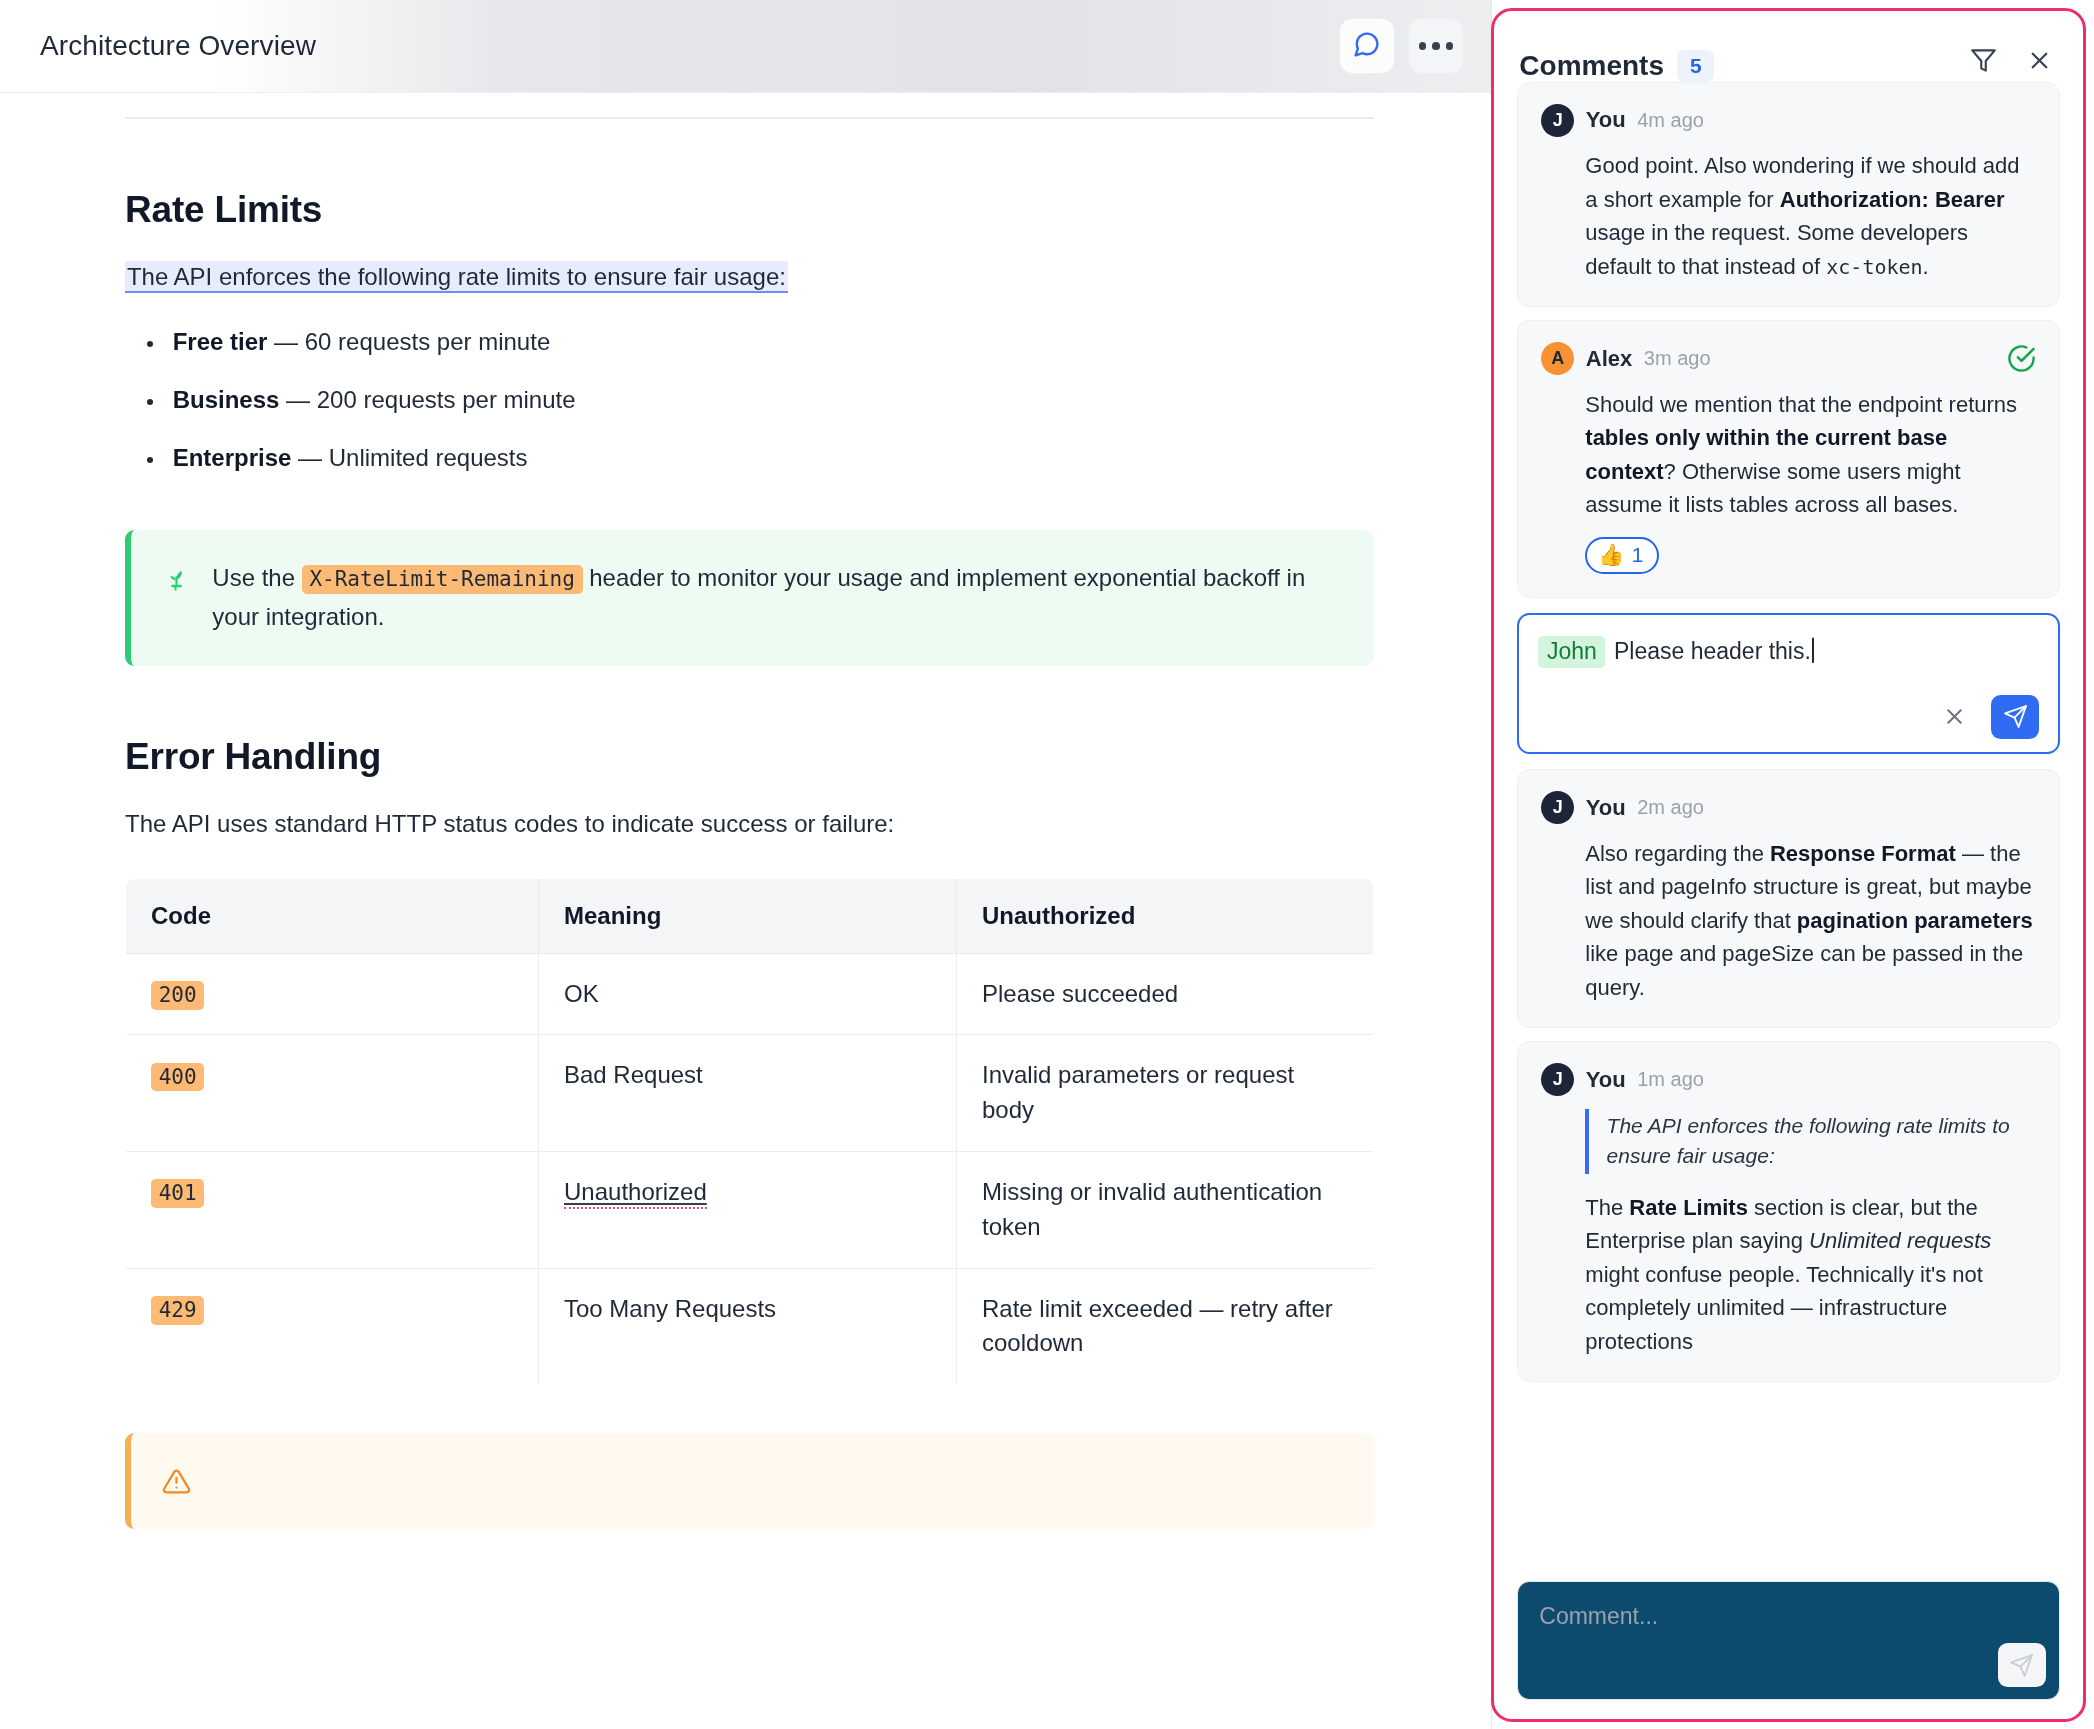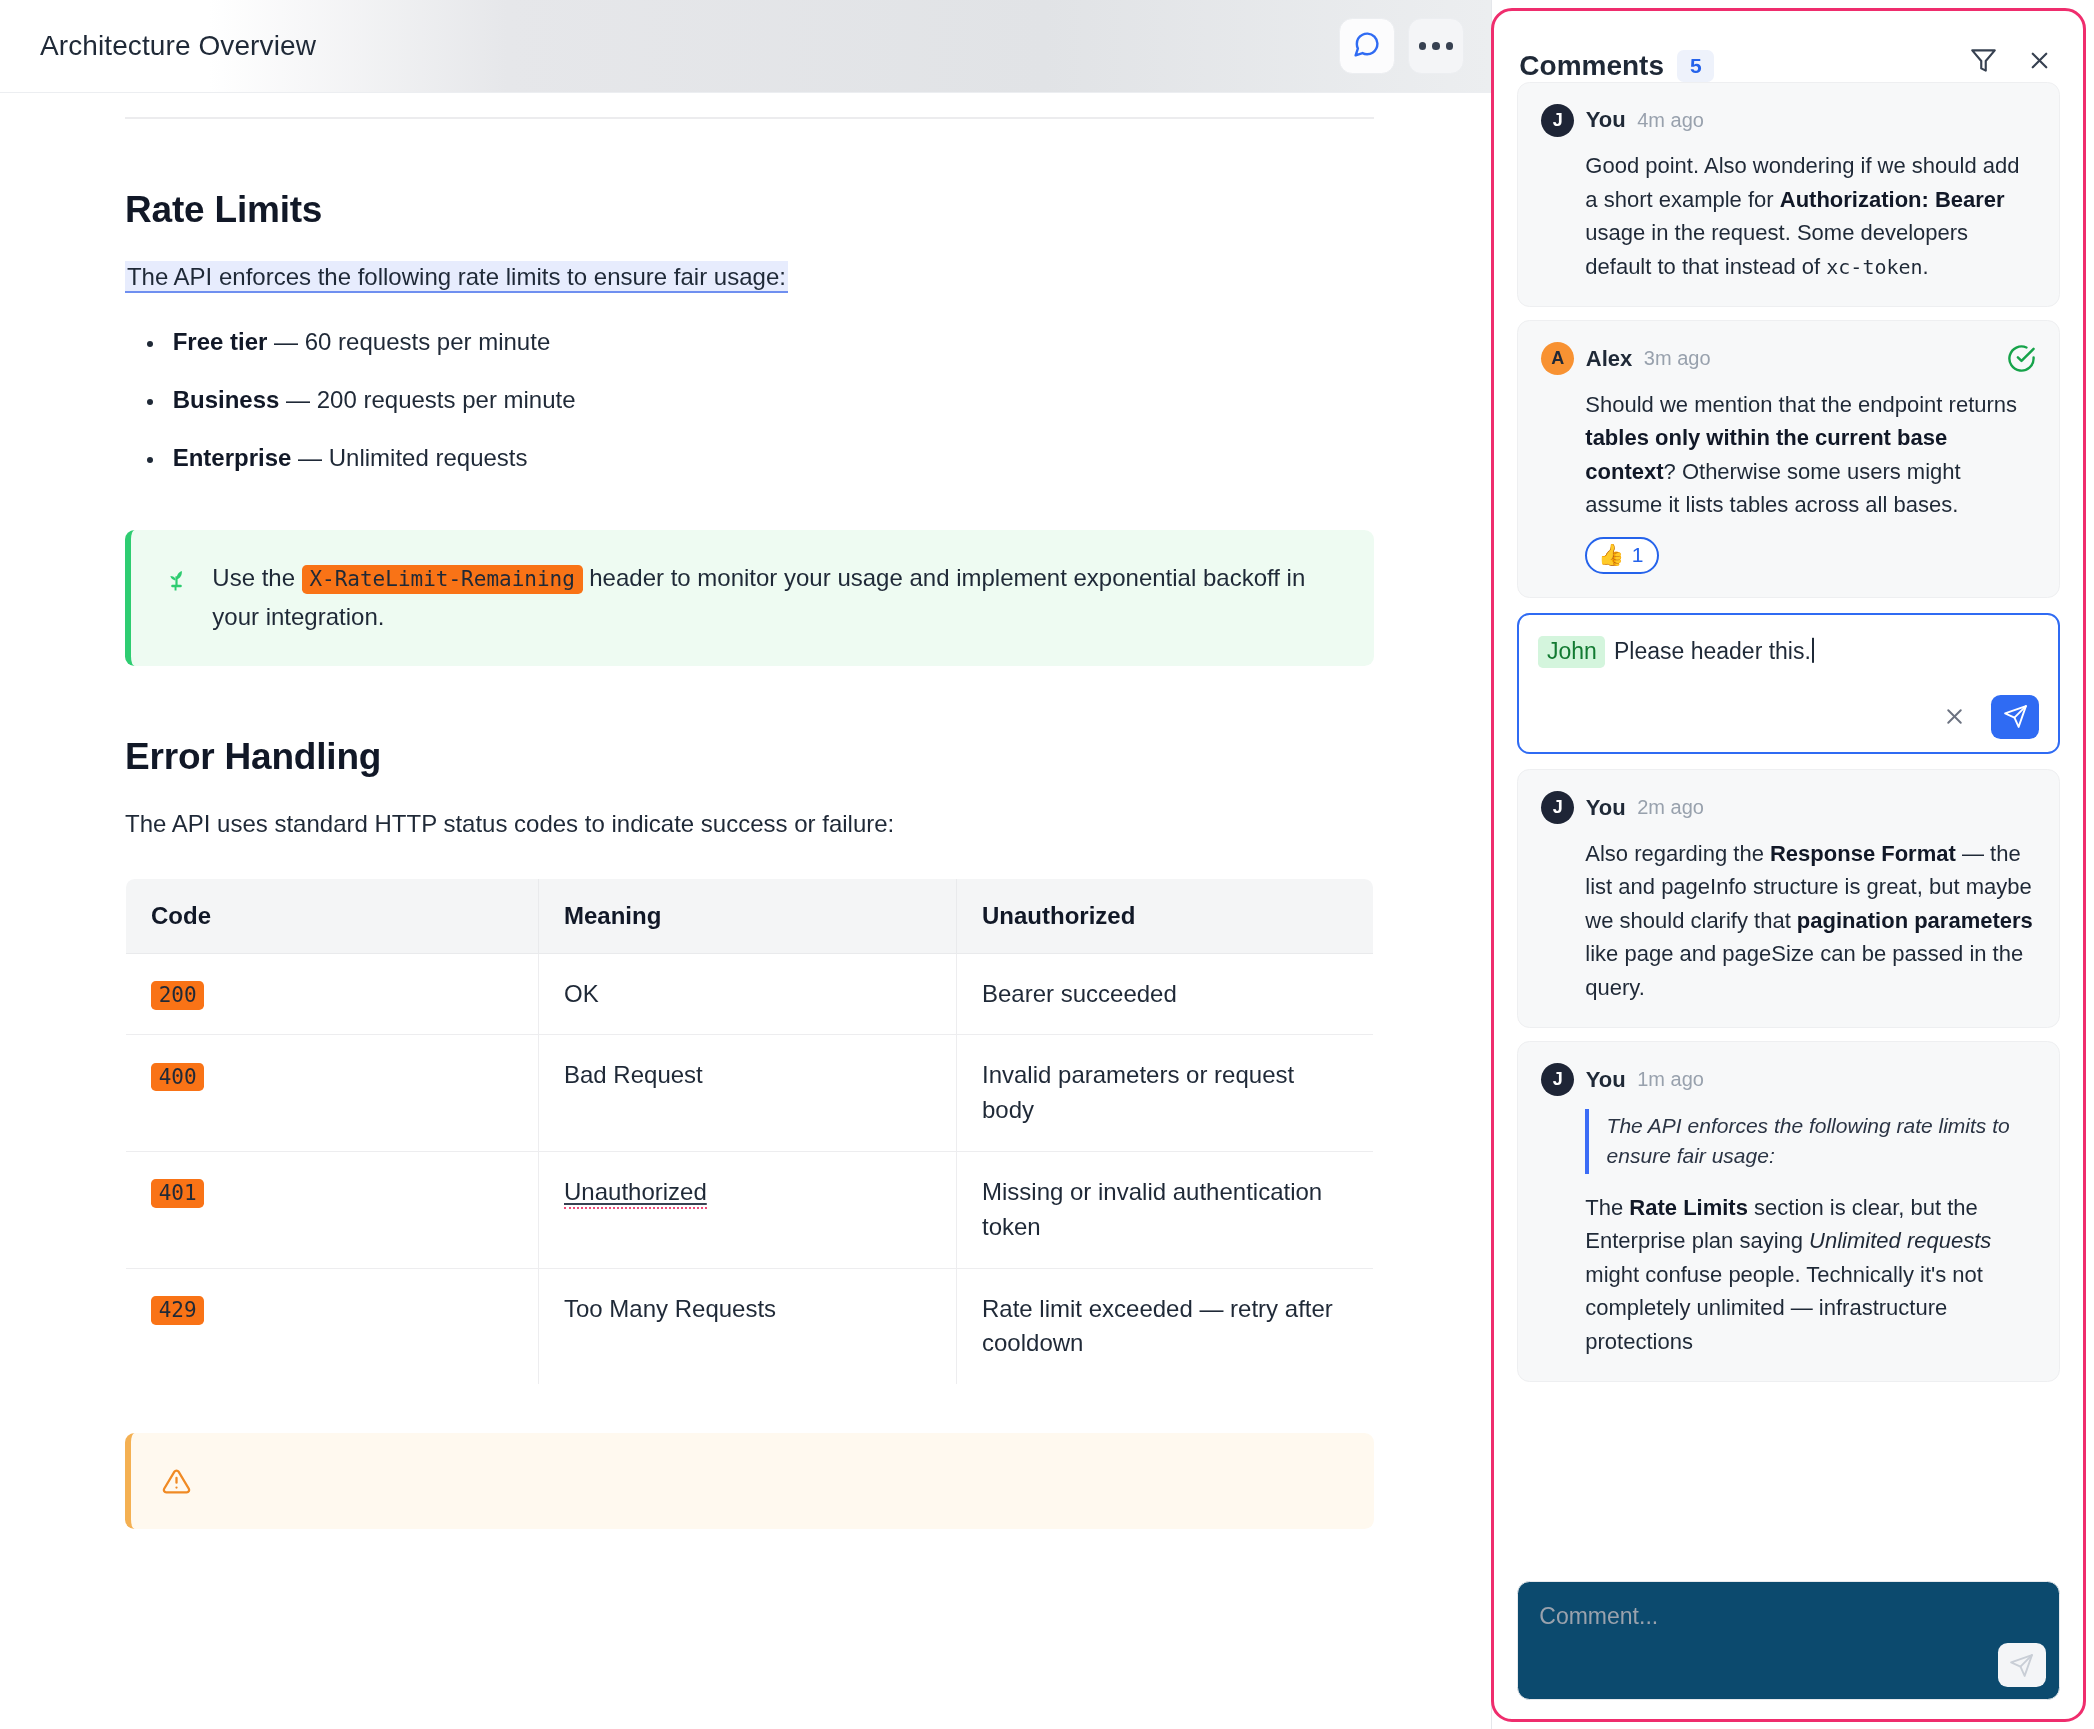--- a/index.html
+++ b/index.html
@@ -74,21 +74,21 @@
     padding: 29px 33px 29px 31px;
     width: 1249px;
     display: flex; gap: 17.3px; align-items: flex-start;
   }
   .callout.tip { background: #eefbf2; border-left: 6.7px solid #2ecc71; }
   .callout.warn { background: #fff9ef; border-left: 6.7px solid #f4b052; margin-top: 48px; }
   .callout-ico { width: 33px; min-width: 33px; padding-top: 4.8px; }
   .callout-txt { font-size: 24px; line-height: 1.62; color: #1f2937; }
   code.inline {
     font-family: "DejaVu Sans Mono", monospace;
-    background: #f97316; color: #1f2937;
+    background: #fdba74; color: #1f2937;
     border-radius: 4.8px; padding: 1.9px 7.7px 2.9px 7.7px;
     font-size: 21px;
   }
 
   
   table.codes {
     margin-top: 36px; width: 1249px; border-collapse: collapse;
     border: 1.9px solid #e9eaec; border-radius: 9.6px; overflow: hidden;
     table-layout: fixed;
   }
@@ -278,21 +278,21 @@
             <tr>
               <th>Code</th>
               <th>Meaning</th>
               <th>Unauthorized</th>
             </tr>
           </thead>
           <tbody>
             <tr>
               <td><code class="inline">200</code></td>
               <td>OK</td>
-              <td>Bearer succeeded</td>
+              <td>Please succeeded</td>
             </tr>
             <tr>
               <td><code class="inline">400</code></td>
               <td>Bad Request</td>
               <td>Invalid parameters or request body</td>
             </tr>
             <tr>
               <td><code class="inline">401</code></td>
               <td><span class="spellerr">Unauthorized</span></td>
               <td>Missing or invalid authentication token</td>

